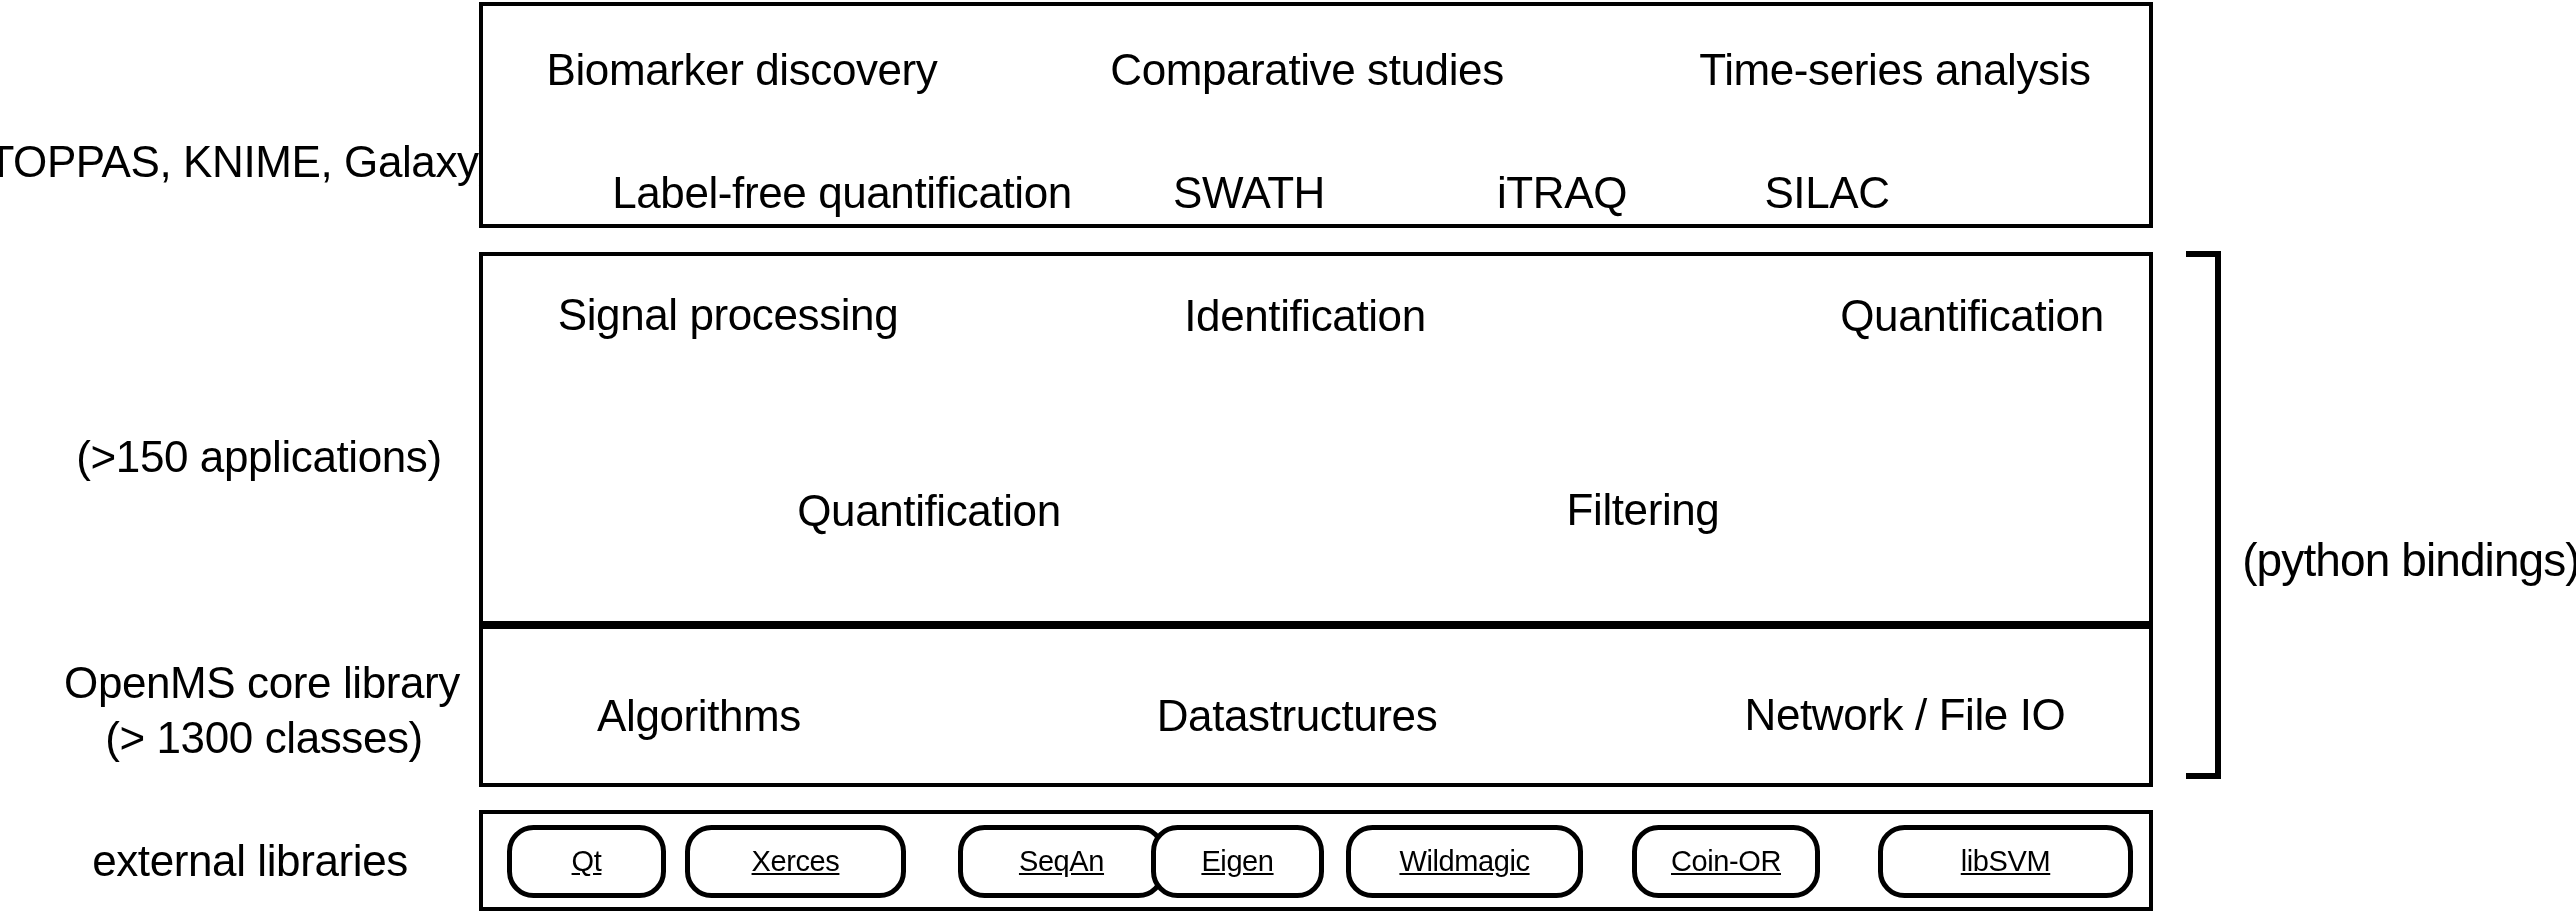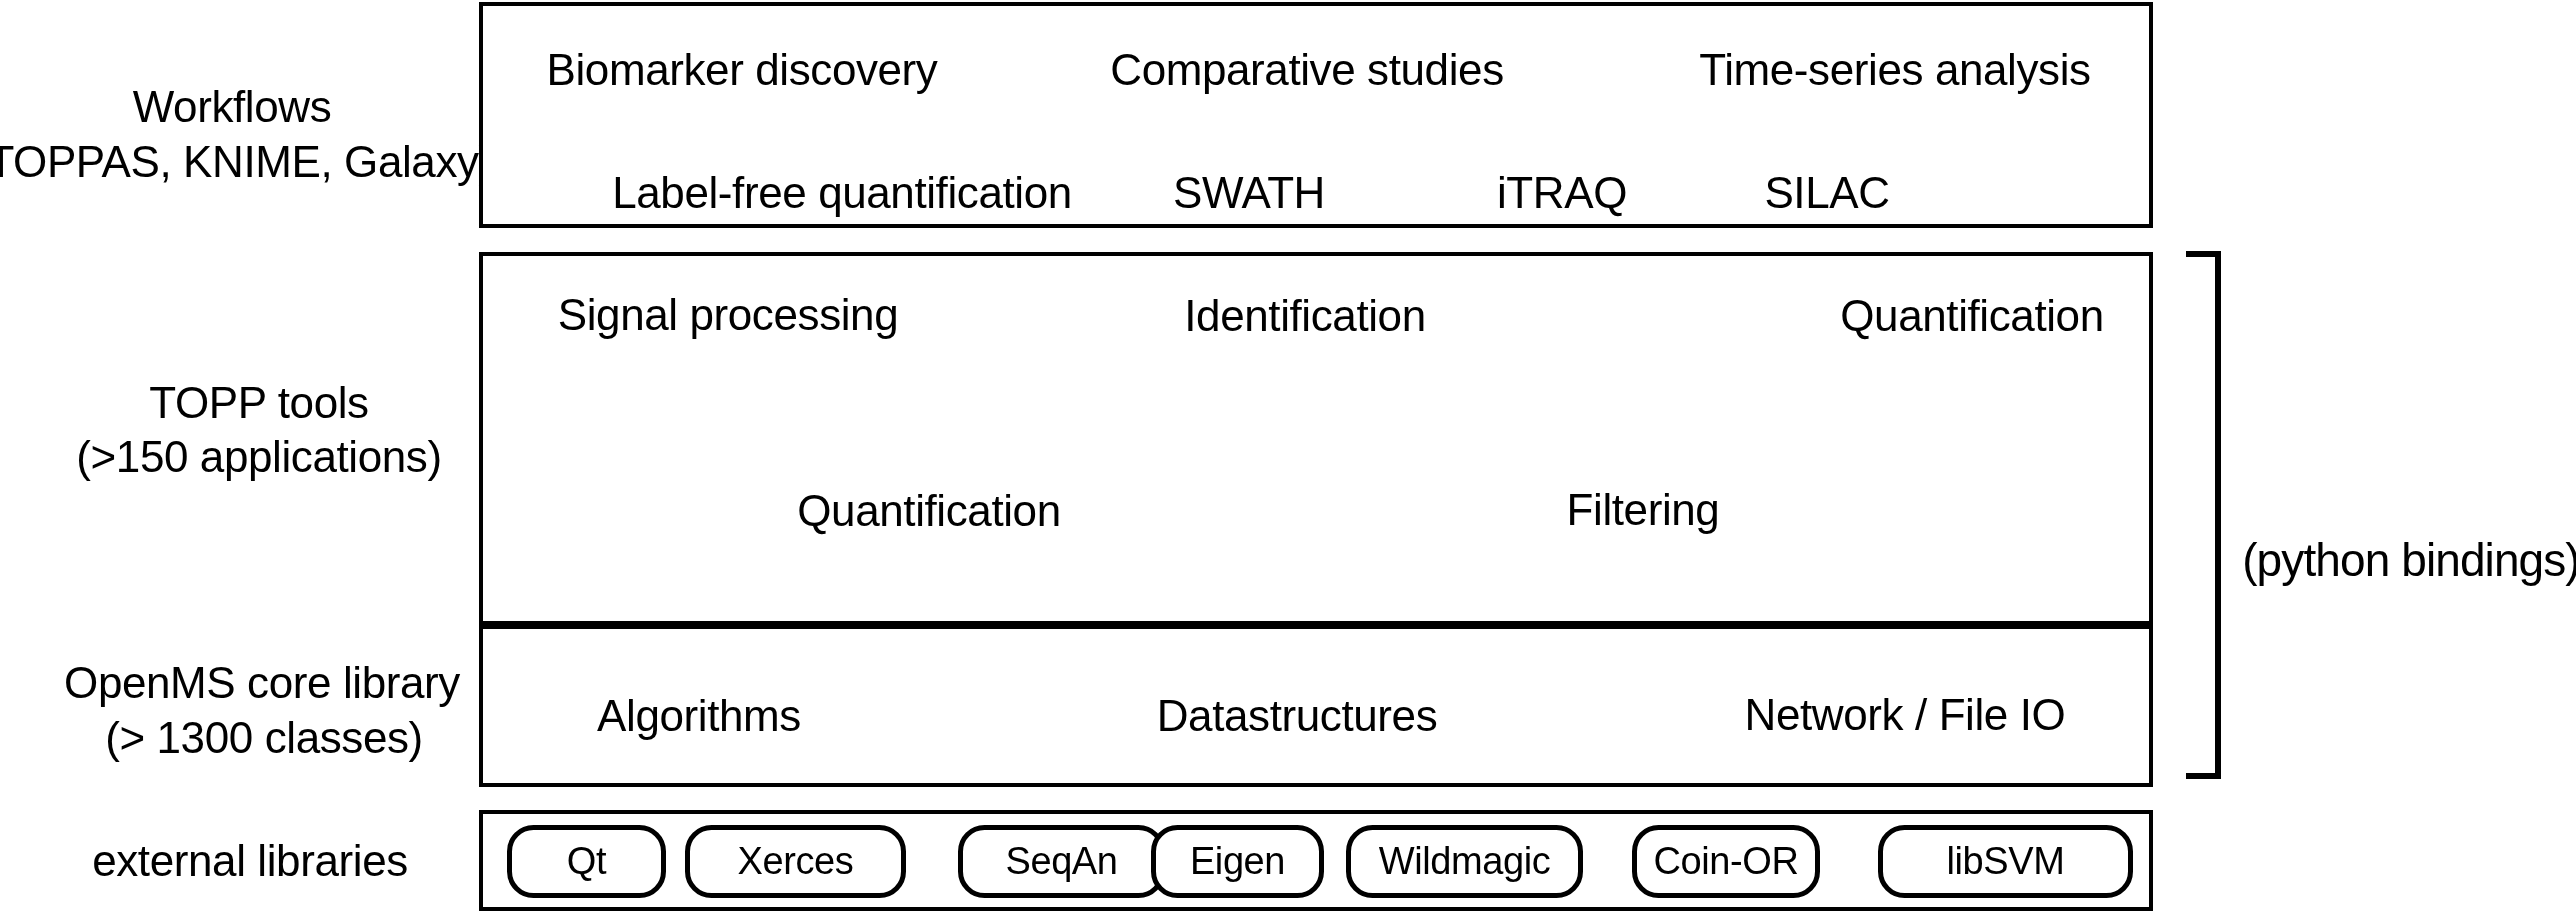--- a/index.html
+++ b/index.html
@@ -26,41 +26,40 @@
     line-height:1.1;
   }
   .pill{
     position:absolute;
     top:825px;height:73px;
     border:5.3px solid #000000;
     border-radius:26.5px;
     box-sizing:border-box;
     background:#ffffff;
     display:flex;align-items:center;justify-content:center;
-    font-size:38px;
+    font-size:29px;
     white-space:nowrap;
+    text-decoration:underline;
   }
   .bracket{
     position:absolute;
     left:2186px;top:251px;
     width:35px;height:528px;
     border:6.2px solid #000000;
     border-left:none;
     box-sizing:border-box;
   }
 </style>
 </head>
 <body>
 
 <div class="canvas">
 
-  <div class="lbl" style="left:232px;top:107px">Workflows</div>
   <div class="lbl" style="left:233px;top:162px">(TOPPAS, KNIME, Galaxy)</div>
 
-  <div class="lbl" style="left:259px;top:403px">TOPP tools</div>
   <div class="lbl" style="left:259px;top:457px">(&gt;150 applications)</div>
 
   <div class="lbl" style="left:262px;top:683px">OpenMS core library</div>
   <div class="lbl" style="left:264px;top:738px">(&gt; 1300 classes)</div>
 
   <div class="lbl" style="left:250px;top:861px">external libraries</div>
 
   <div class="box" style="left:479px;top:1.8px;width:1674px;height:226px"></div>
   <div class="lbl" style="left:742px;top:70px">Biomarker discovery</div>
   <div class="lbl" style="left:1307px;top:70px">Comparative studies</div>

